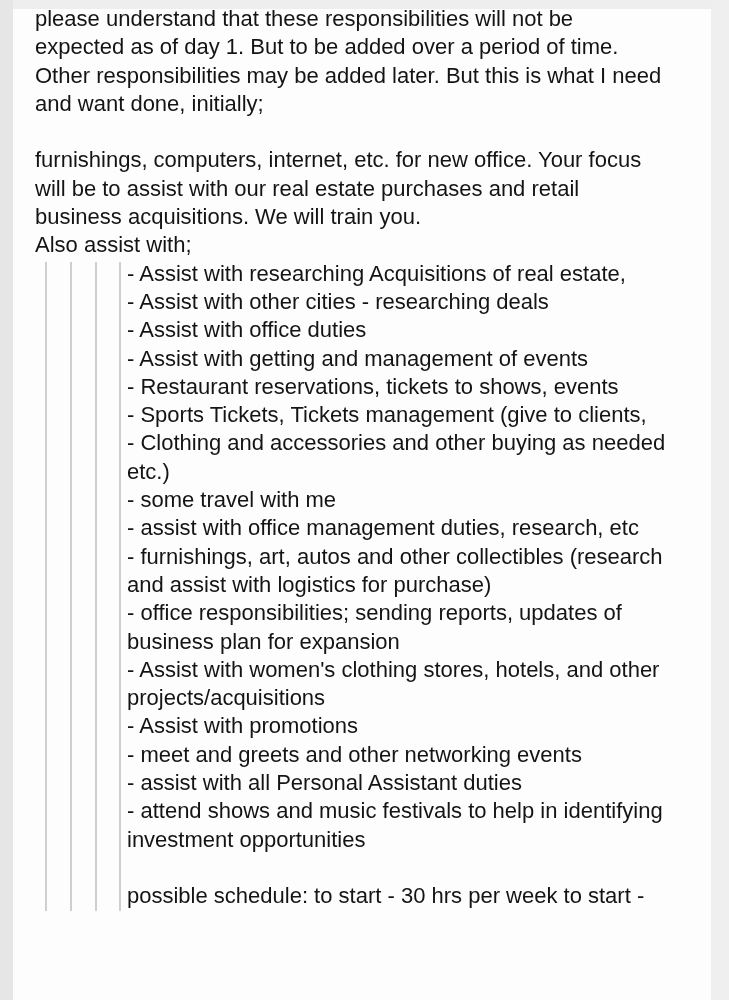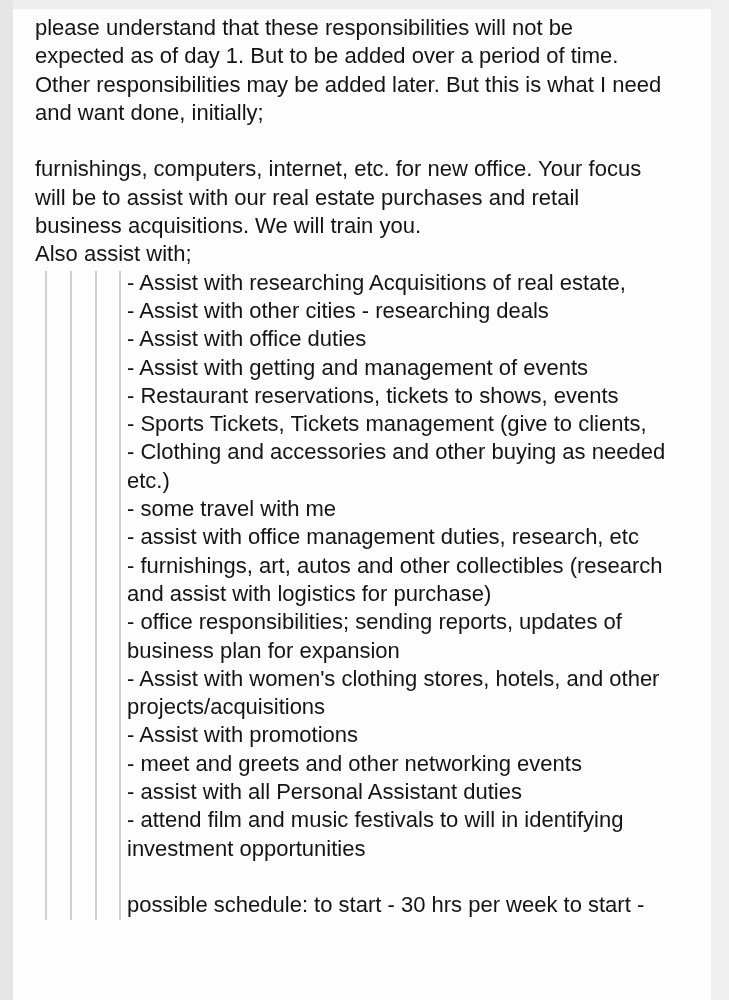--- a/index.html
+++ b/index.html
@@ -16,21 +16,21 @@
     color: #141414;
   }
   .edge { position: absolute; }
   .edge-left  { left: 0; top: 0; width: 13px; height: 1000px; background: #e6e6e6; }
   .edge-top   { left: 13px; top: 0; width: 698px; height: 9px; background: #eeeeee; }
   .edge-right { right: 0; top: 0; width: 18px; height: 1000px; background: #efefef; }
 
   .content {
     position: absolute;
     left: 35px;
-    top: 14px;
+    top: 5px;
     width: 676px;
     font-size: 22px;
     line-height: 28.3px;
   }
   .ln {
     white-space: nowrap;
     height: 28.3px;
   }
   .spacer { height: 28.3px; }
 
@@ -94,21 +94,21 @@
         <div class="ln">- assist with office management duties, research, etc</div>
         <div class="ln">- furnishings, art, autos and other collectibles (research</div>
         <div class="ln">and assist with logistics for purchase)</div>
         <div class="ln">- office responsibilities; sending reports, updates of</div>
         <div class="ln">business plan for expansion</div>
         <div class="ln">- Assist with women's clothing stores, hotels, and other</div>
         <div class="ln">projects/acquisitions</div>
         <div class="ln">- Assist with promotions</div>
         <div class="ln">- meet and greets and other networking events</div>
         <div class="ln">- assist with all Personal Assistant duties</div>
-        <div class="ln">- attend film and music festivals to will in identifying</div>
+        <div class="ln">- attend shows and music festivals to help in identifying</div>
         <div class="ln">investment opportunities</div>
       </div>
 
     <div class="spacer"></div>
 
     <div class="ln">possible schedule: to start - 30 hrs per week to start -</div>
   </div>
 
 </div>
 

